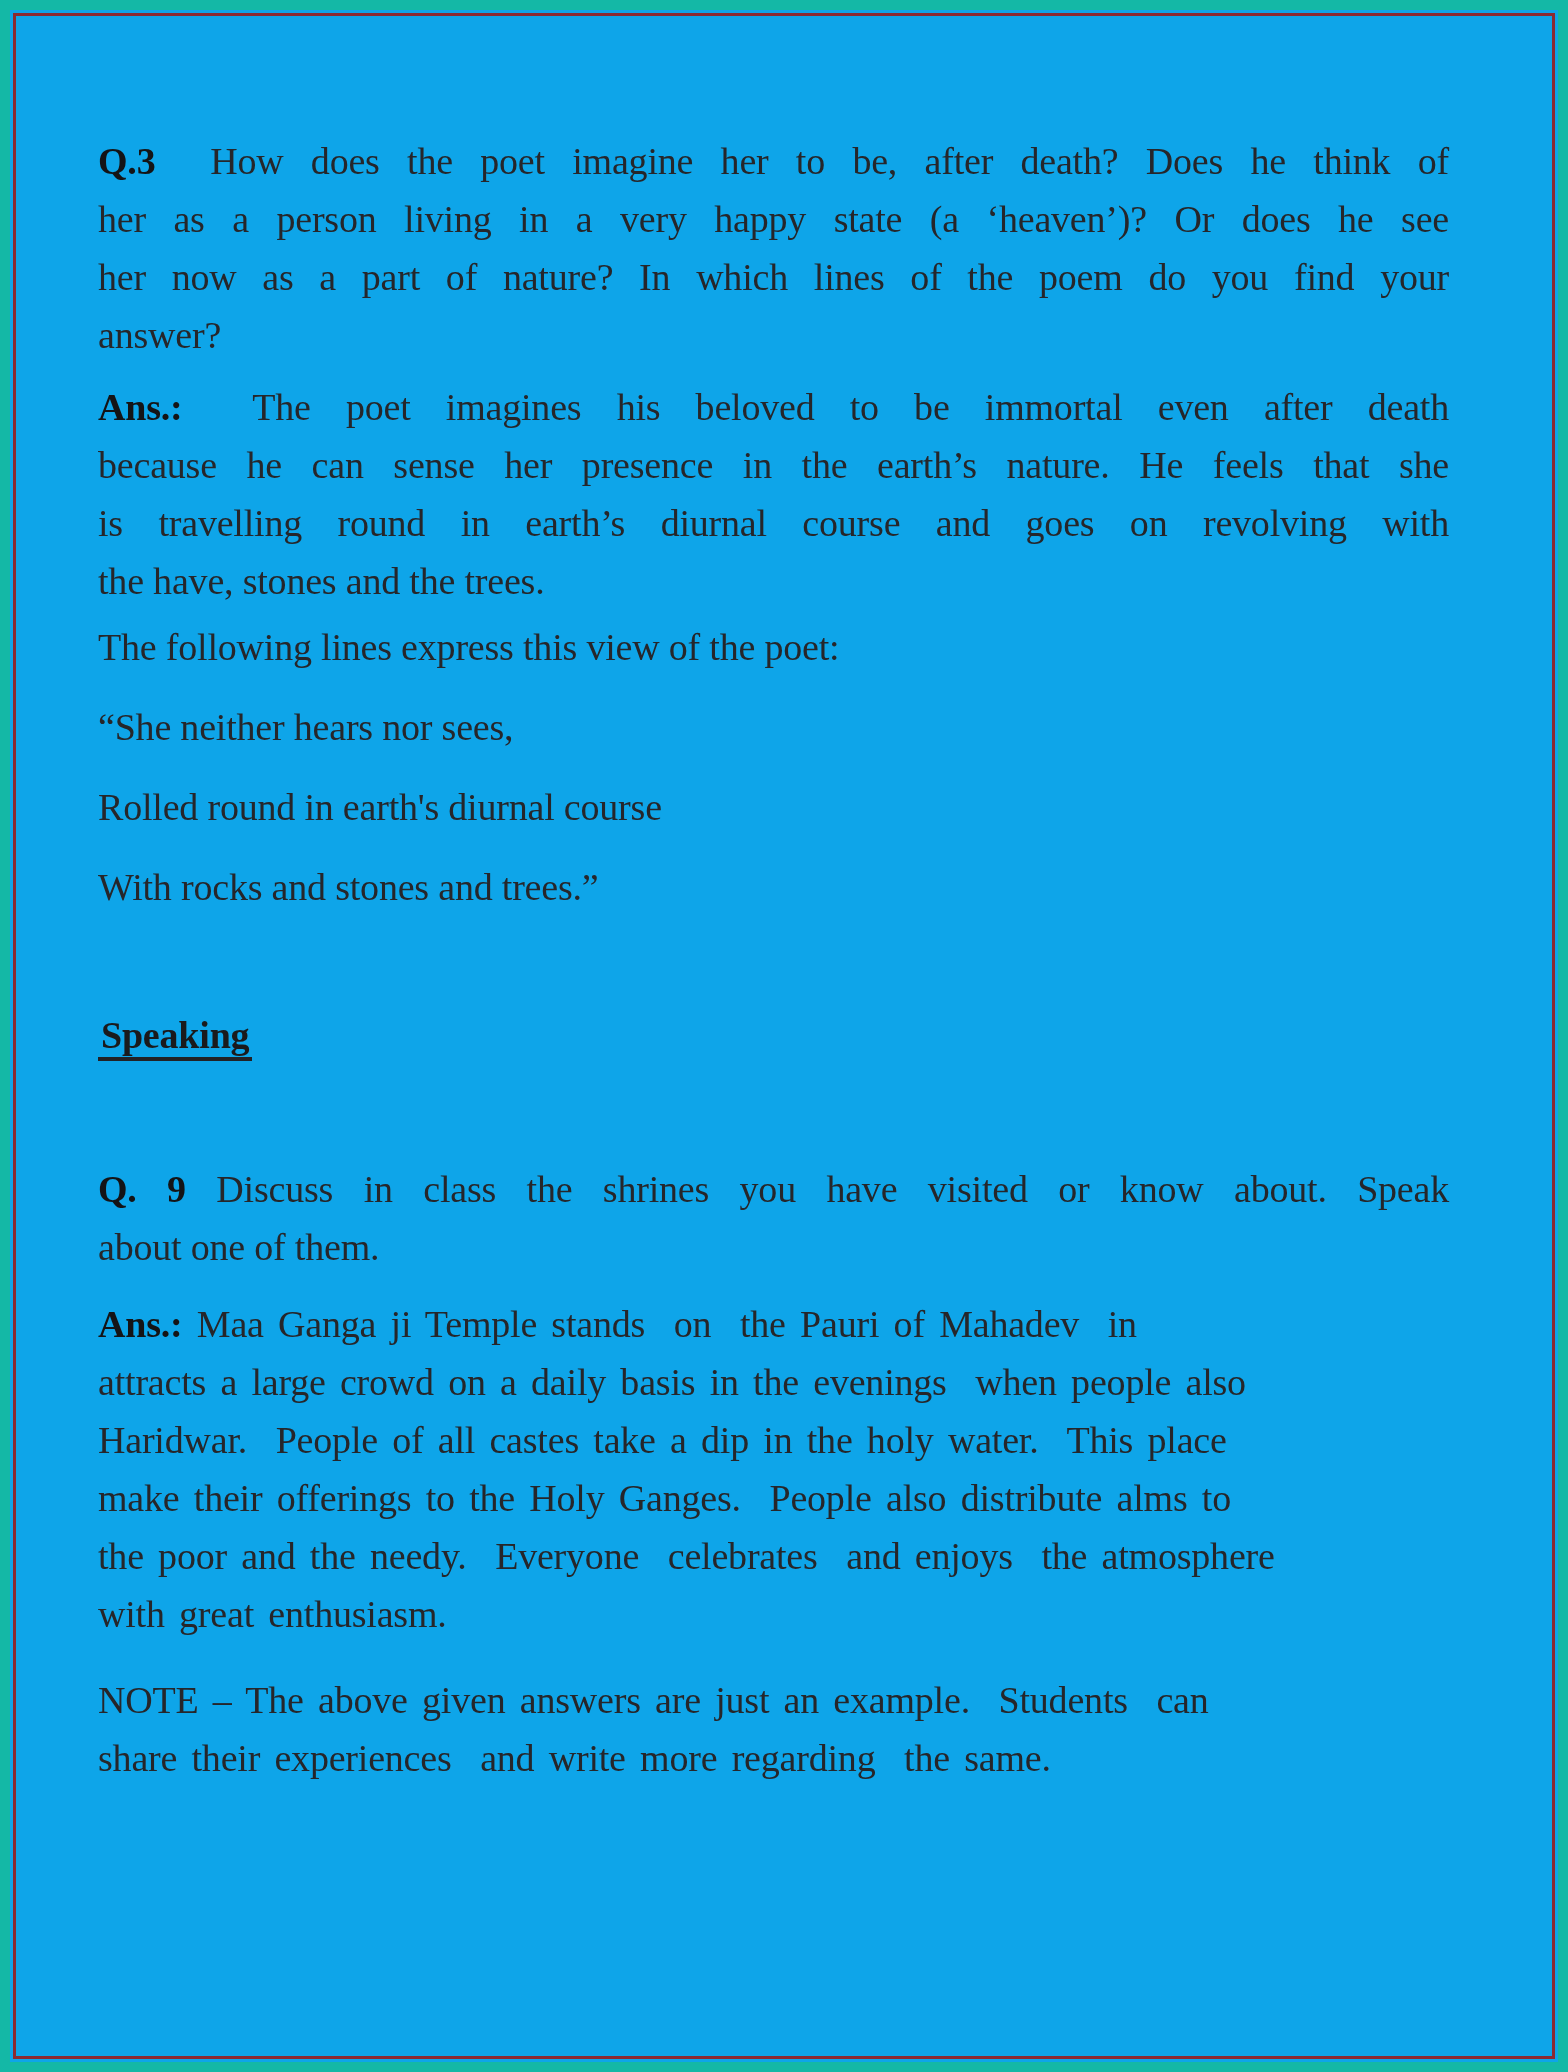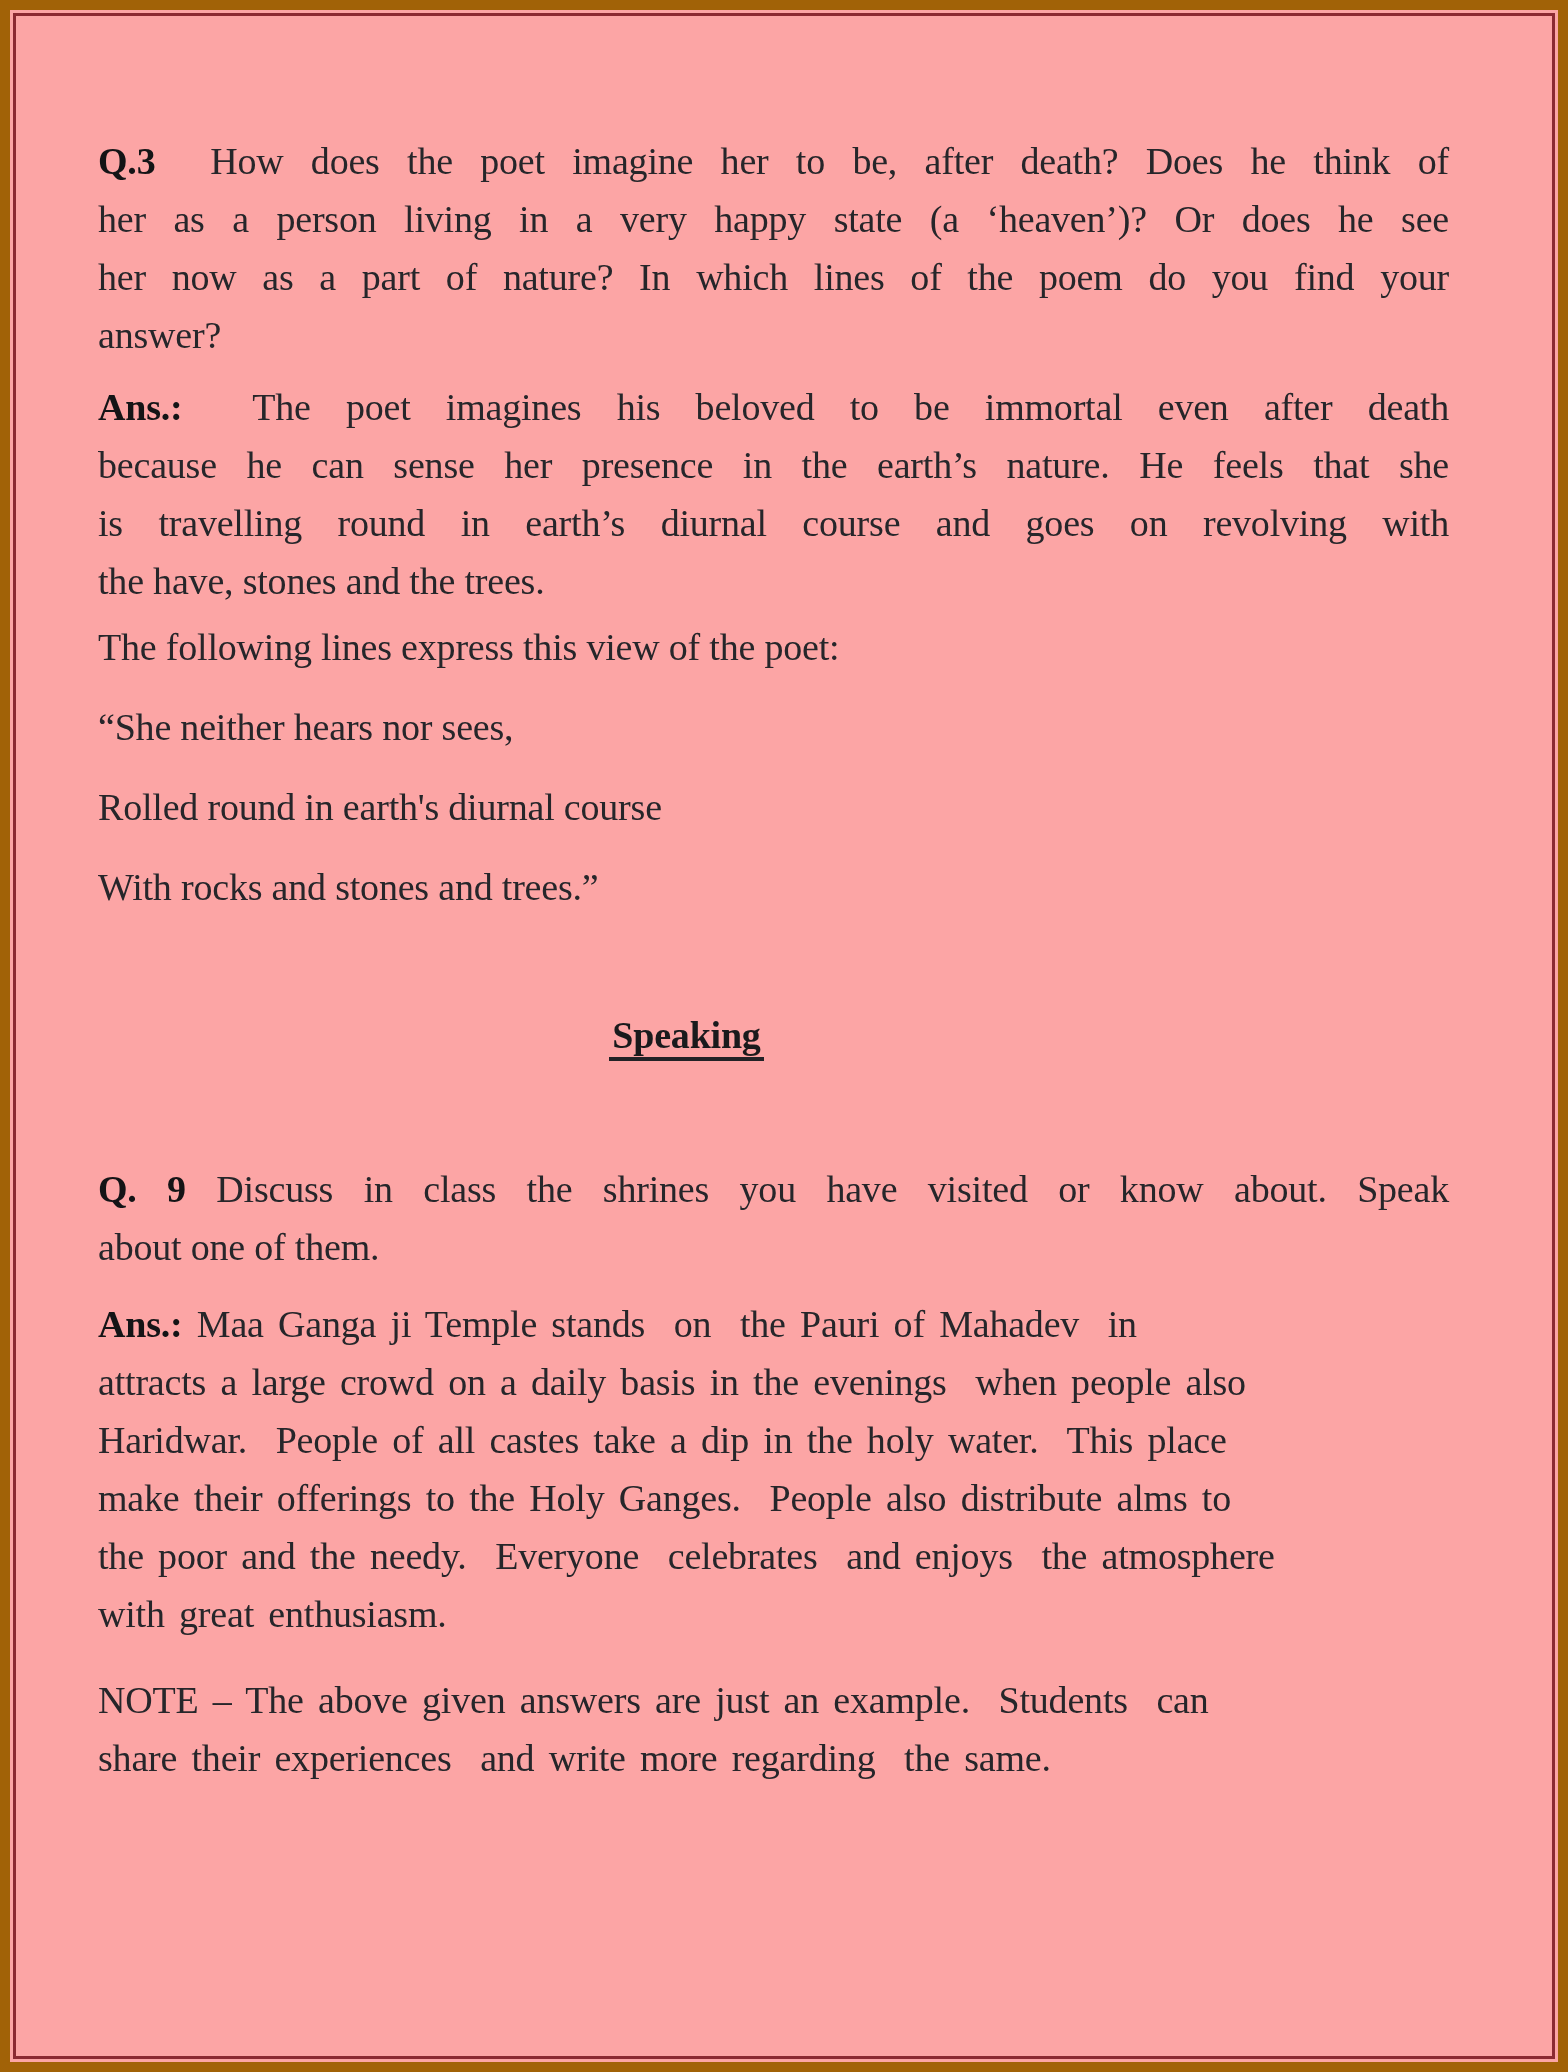--- a/index.html
+++ b/index.html
@@ -1,21 +1,21 @@
 <!DOCTYPE html>
 <html><head>
 <meta charset="utf-8">
 <style>
   html,body{margin:0;padding:0;background:#ffffff;}
   .page{
     position:relative;
     width:1568px;height:2072px;
     box-sizing:border-box;
-    background:#fca5a5;
-    border:10px solid #a16207;
+    background:#0ea5e9;
+    border:10px solid #14b8a6;
     overflow:hidden;
   }
   .rule{
     position:absolute;inset:3px;
     border:3px solid #8b2a32;
     pointer-events:none;
   }
   .content{
     position:relative;
     box-sizing:border-box;
@@ -46,21 +46,21 @@
   [data-name="answer-3"]{margin-top:14px;}
   [data-name="quote-intro"]{margin-top:8px;}
   [data-name="quote-line-1"],
   [data-name="quote-line-2"],
   [data-name="quote-line-3"]{margin-top:22px;}
   [data-name="section-heading"]{margin-top:90px;}
   [data-name="question-1"]{margin-top:96px;}
   [data-name="answer-1"]{margin-top:19px;}
   [data-name="note"]{margin-top:28px;}
   .heading .line{
-    text-align:center;
+    text-align:left;
     margin-right:174px; 
     margin-top:14px;
   }
   .heading .u{
     font-weight:bold;
     color:#1a1a1c;
     border-bottom:4px solid #222226;
     padding:0 3px 1px 3px;
   }
 </style>

